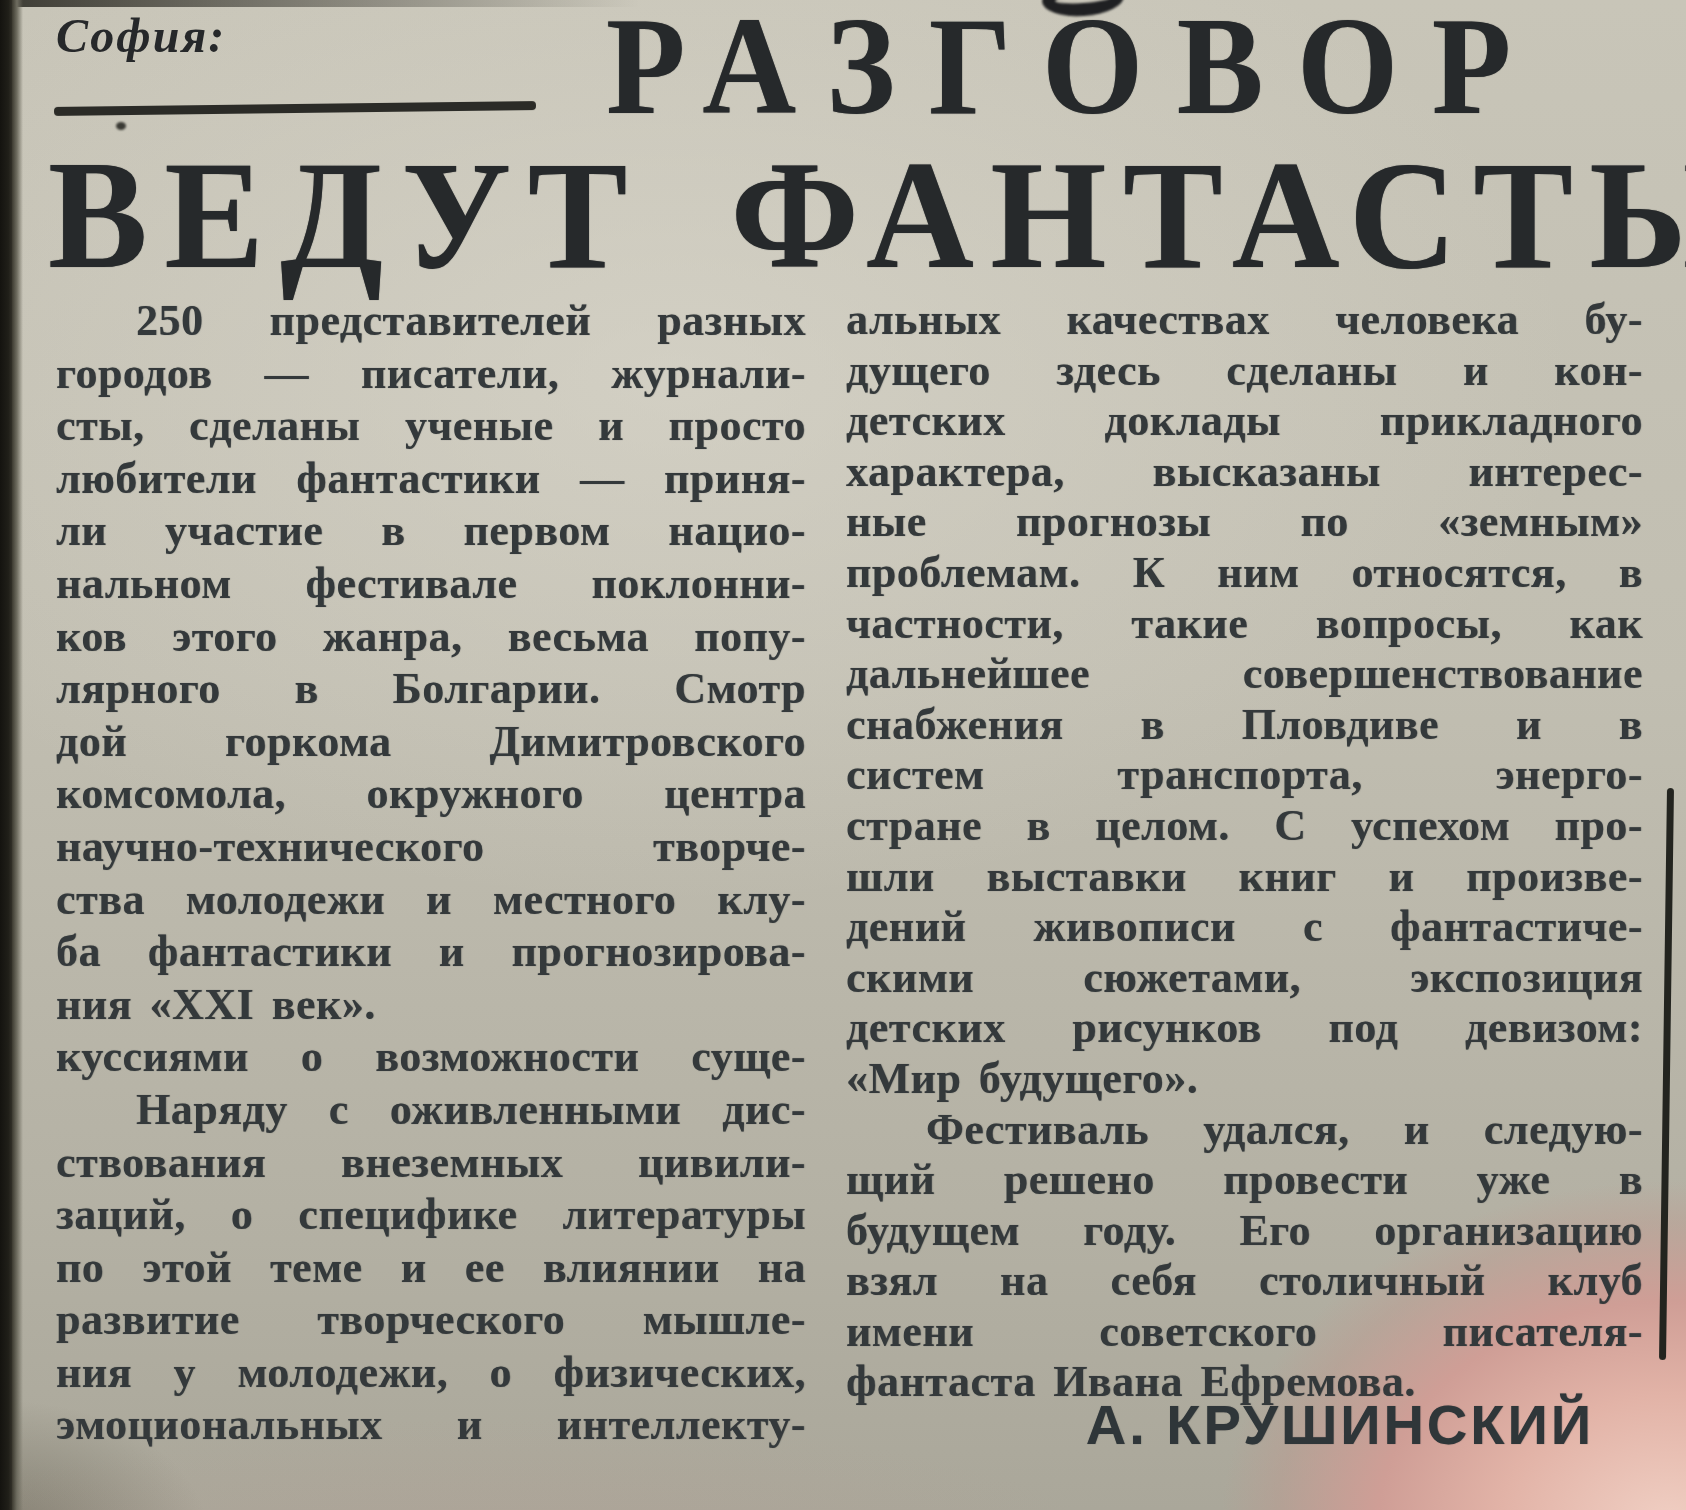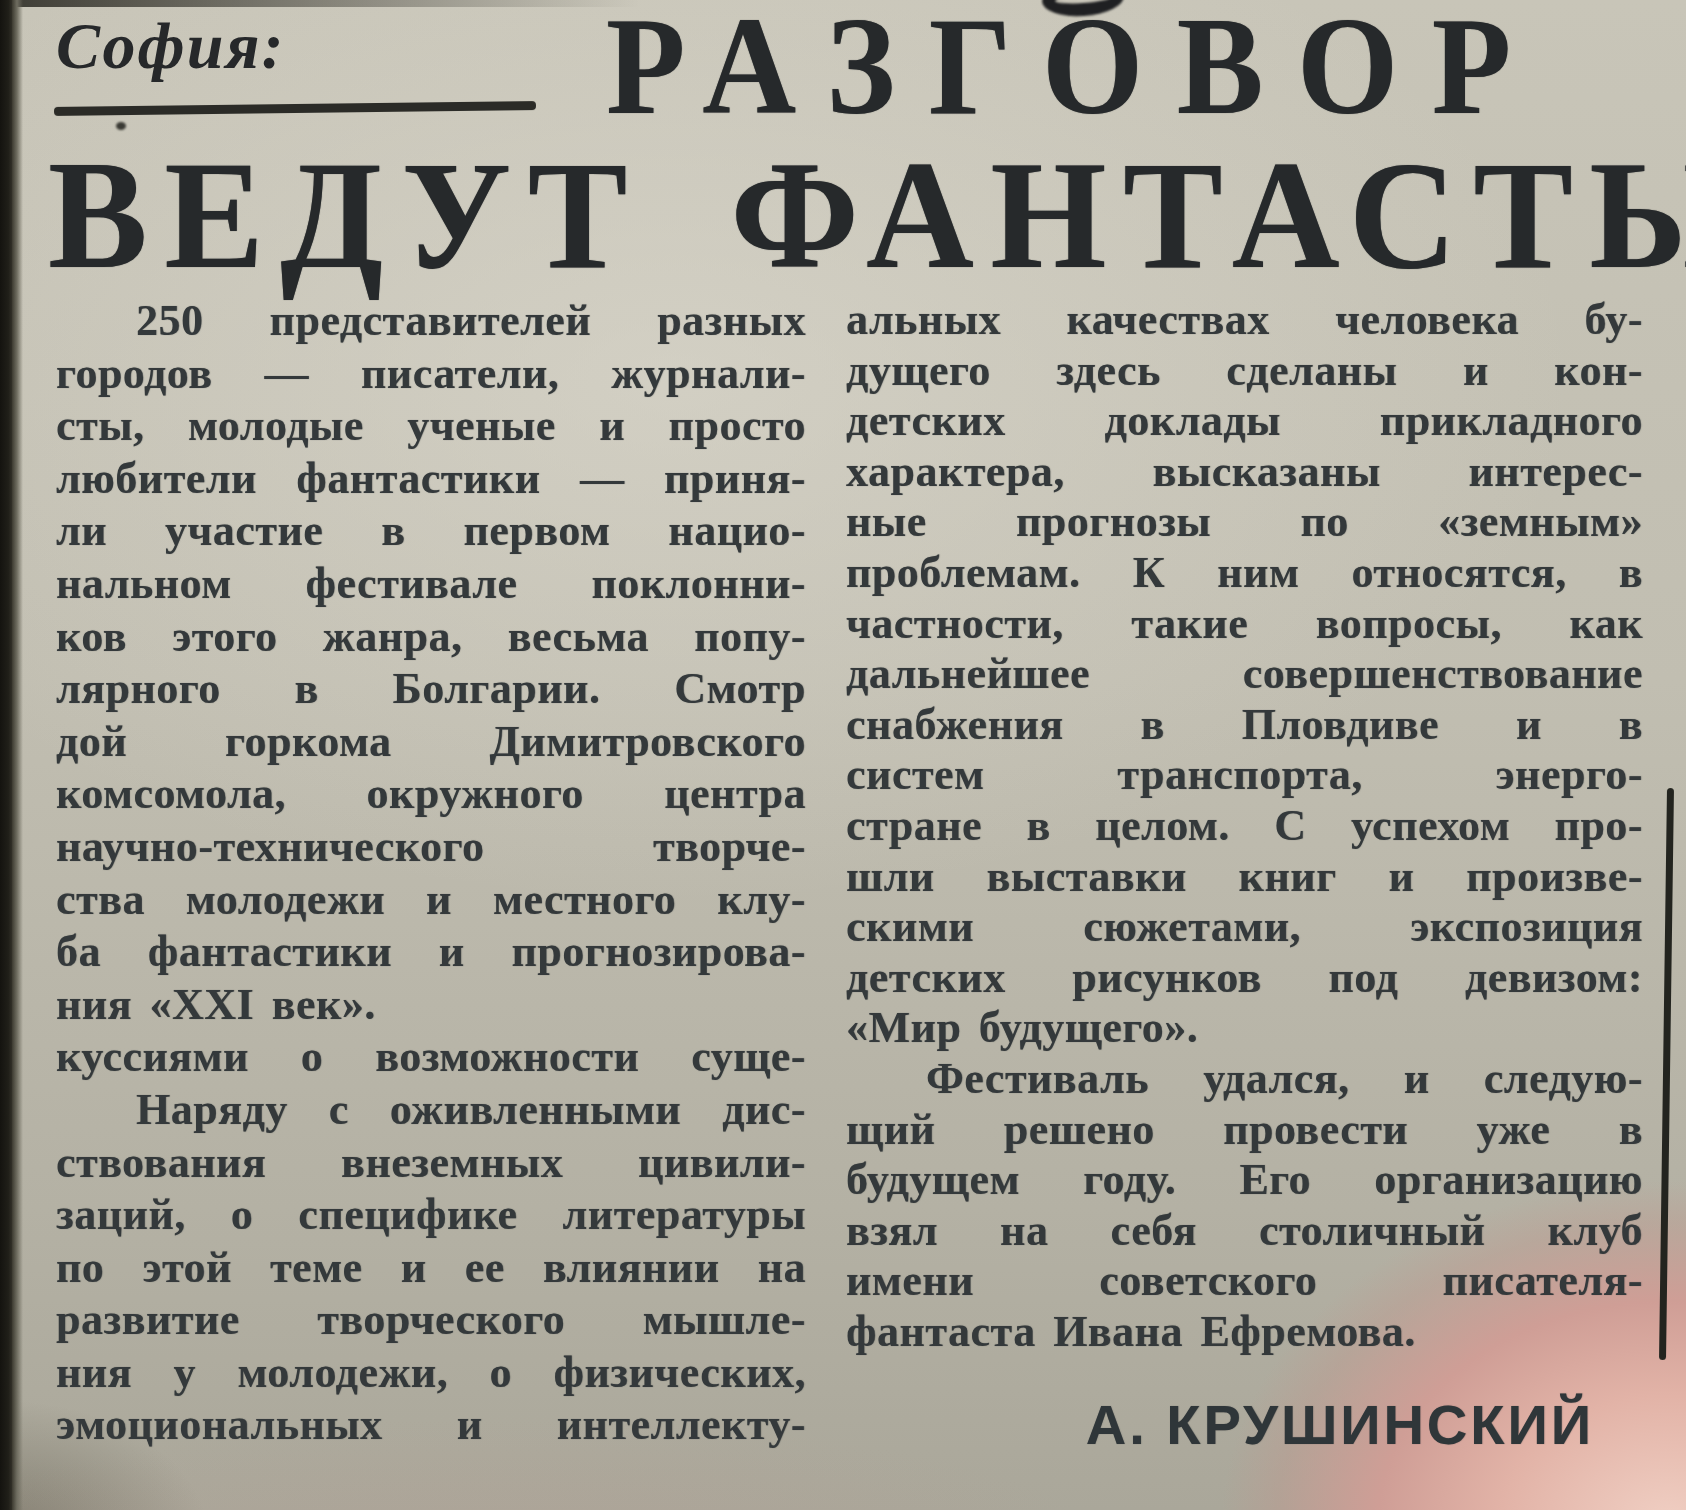--- a/index.html
+++ b/index.html
@@ -20,21 +20,21 @@
     background:linear-gradient(90deg,#14130f,#201f19 70%,#323028);}
   .edge-line{position:absolute;left:12px;top:0;width:11px;height:100%;
     background:linear-gradient(90deg,#3c3a30 0%,#6f6d60 45%,rgba(130,128,115,0) 100%);}
   .top-shadow{position:absolute;left:0;top:0;width:640px;height:7px;background:linear-gradient(90deg,rgba(25,24,18,0.8),rgba(25,24,18,0));}
   .col-rule-right{position:absolute;left:1663px;top:788px;width:7px;height:572px;
     background:#23241f;border-radius:4px;transform:rotate(0.8deg);filter:blur(0.6px);}
   .cutoff-glyph{position:absolute;left:1042px;top:-18px;width:56px;height:8px;
     border:13px solid #1f2022;border-radius:50%;filter:blur(0.8px);transform:rotate(-4deg);}
   
   .dateline{position:absolute;left:56px;top:8px;
-    font-size:66px;font-weight:bold;font-style:italic;
+    font-size:48px;font-weight:bold;font-style:italic;
     letter-spacing:2px;color:#26282a;filter:blur(0.4px);}
   .dateline-underline{position:absolute;left:54px;top:104px;width:482px;height:9px;
     background:#2b2b27;transform:rotate(-0.7deg);border-radius:4px;filter:blur(0.6px);}
   .underline-dot{position:absolute;left:116px;top:122px;width:10px;height:8px;background:#3a3a34;border-radius:50%;filter:blur(1px);}
   .headline{position:absolute;font-weight:bold;color:#26292b;line-height:1;
     white-space:nowrap;filter:blur(0.45px);text-shadow:0 0 1px rgba(35,38,40,0.65);}
   .h1{left:606px;top:-4px;width:1060px;font-size:140px;letter-spacing:36px;transform:scaleX(0.93);transform-origin:left top;}
   .h2{left:48px;top:138px;width:1610px;font-size:155px;letter-spacing:17px;word-spacing:34px;transform:scaleX(0.965);transform-origin:left top;}
   
   .col{position:absolute;top:295px;font-size:44px;font-weight:700;
@@ -60,21 +60,21 @@
 
   <div class="dateline">София:</div>
   <div class="dateline-underline"></div>
   <div class="underline-dot"></div>
   <div class="headline h1">РАЗГОВОР</div>
   <div class="headline h2">ВЕДУТ ФАНТАСТЫ</div>
 
   <div class="col col1">
       <div class="line ind">250 представителей разных</div>
       <div class="line">городов — писатели, журнали-</div>
-      <div class="line">сты, молодые ученые и просто</div>
+      <div class="line">сты, сделаны ученые и просто</div>
       <div class="line">любители фантастики — приня-</div>
       <div class="line">ли участие в первом нацио-</div>
       <div class="line">нальном фестивале поклонни-</div>
       <div class="line">ков этого жанра, весьма попу-</div>
       <div class="line">лярного в Болгарии. Смотр</div>
       <div class="line">дой горкома Димитровского</div>
       <div class="line">комсомола, окружного центра</div>
       <div class="line">научно-технического творче-</div>
       <div class="line">ства молодежи и местного клу-</div>
       <div class="line">ба фантастики и прогнозирова-</div>
@@ -94,20 +94,21 @@
       <div class="line">детских доклады прикладного</div>
       <div class="line">характера, высказаны интерес-</div>
       <div class="line">ные прогнозы по «земным»</div>
       <div class="line">проблемам. К ним относятся, в</div>
       <div class="line">частности, такие вопросы, как</div>
       <div class="line">дальнейшее совершенствование</div>
       <div class="line">снабжения в Пловдиве и в</div>
       <div class="line">систем транспорта, энерго-</div>
       <div class="line">стране в целом. С успехом про-</div>
       <div class="line">шли выставки книг и произве-</div>
+      <div class="line">дений живописи с фантастиче-</div>
       <div class="line">скими сюжетами, экспозиция</div>
       <div class="line">детских рисунков под девизом:</div>
       <div class="line end">«Мир будущего».</div>
       <div class="line ind">Фестиваль удался, и следую-</div>
       <div class="line">щий решено провести уже в</div>
       <div class="line">будущем году. Его организацию</div>
       <div class="line">взял на себя столичный клуб</div>
       <div class="line">имени советского писателя-</div>
       <div class="line end">фантаста Ивана Ефремова.</div>
     </div>

